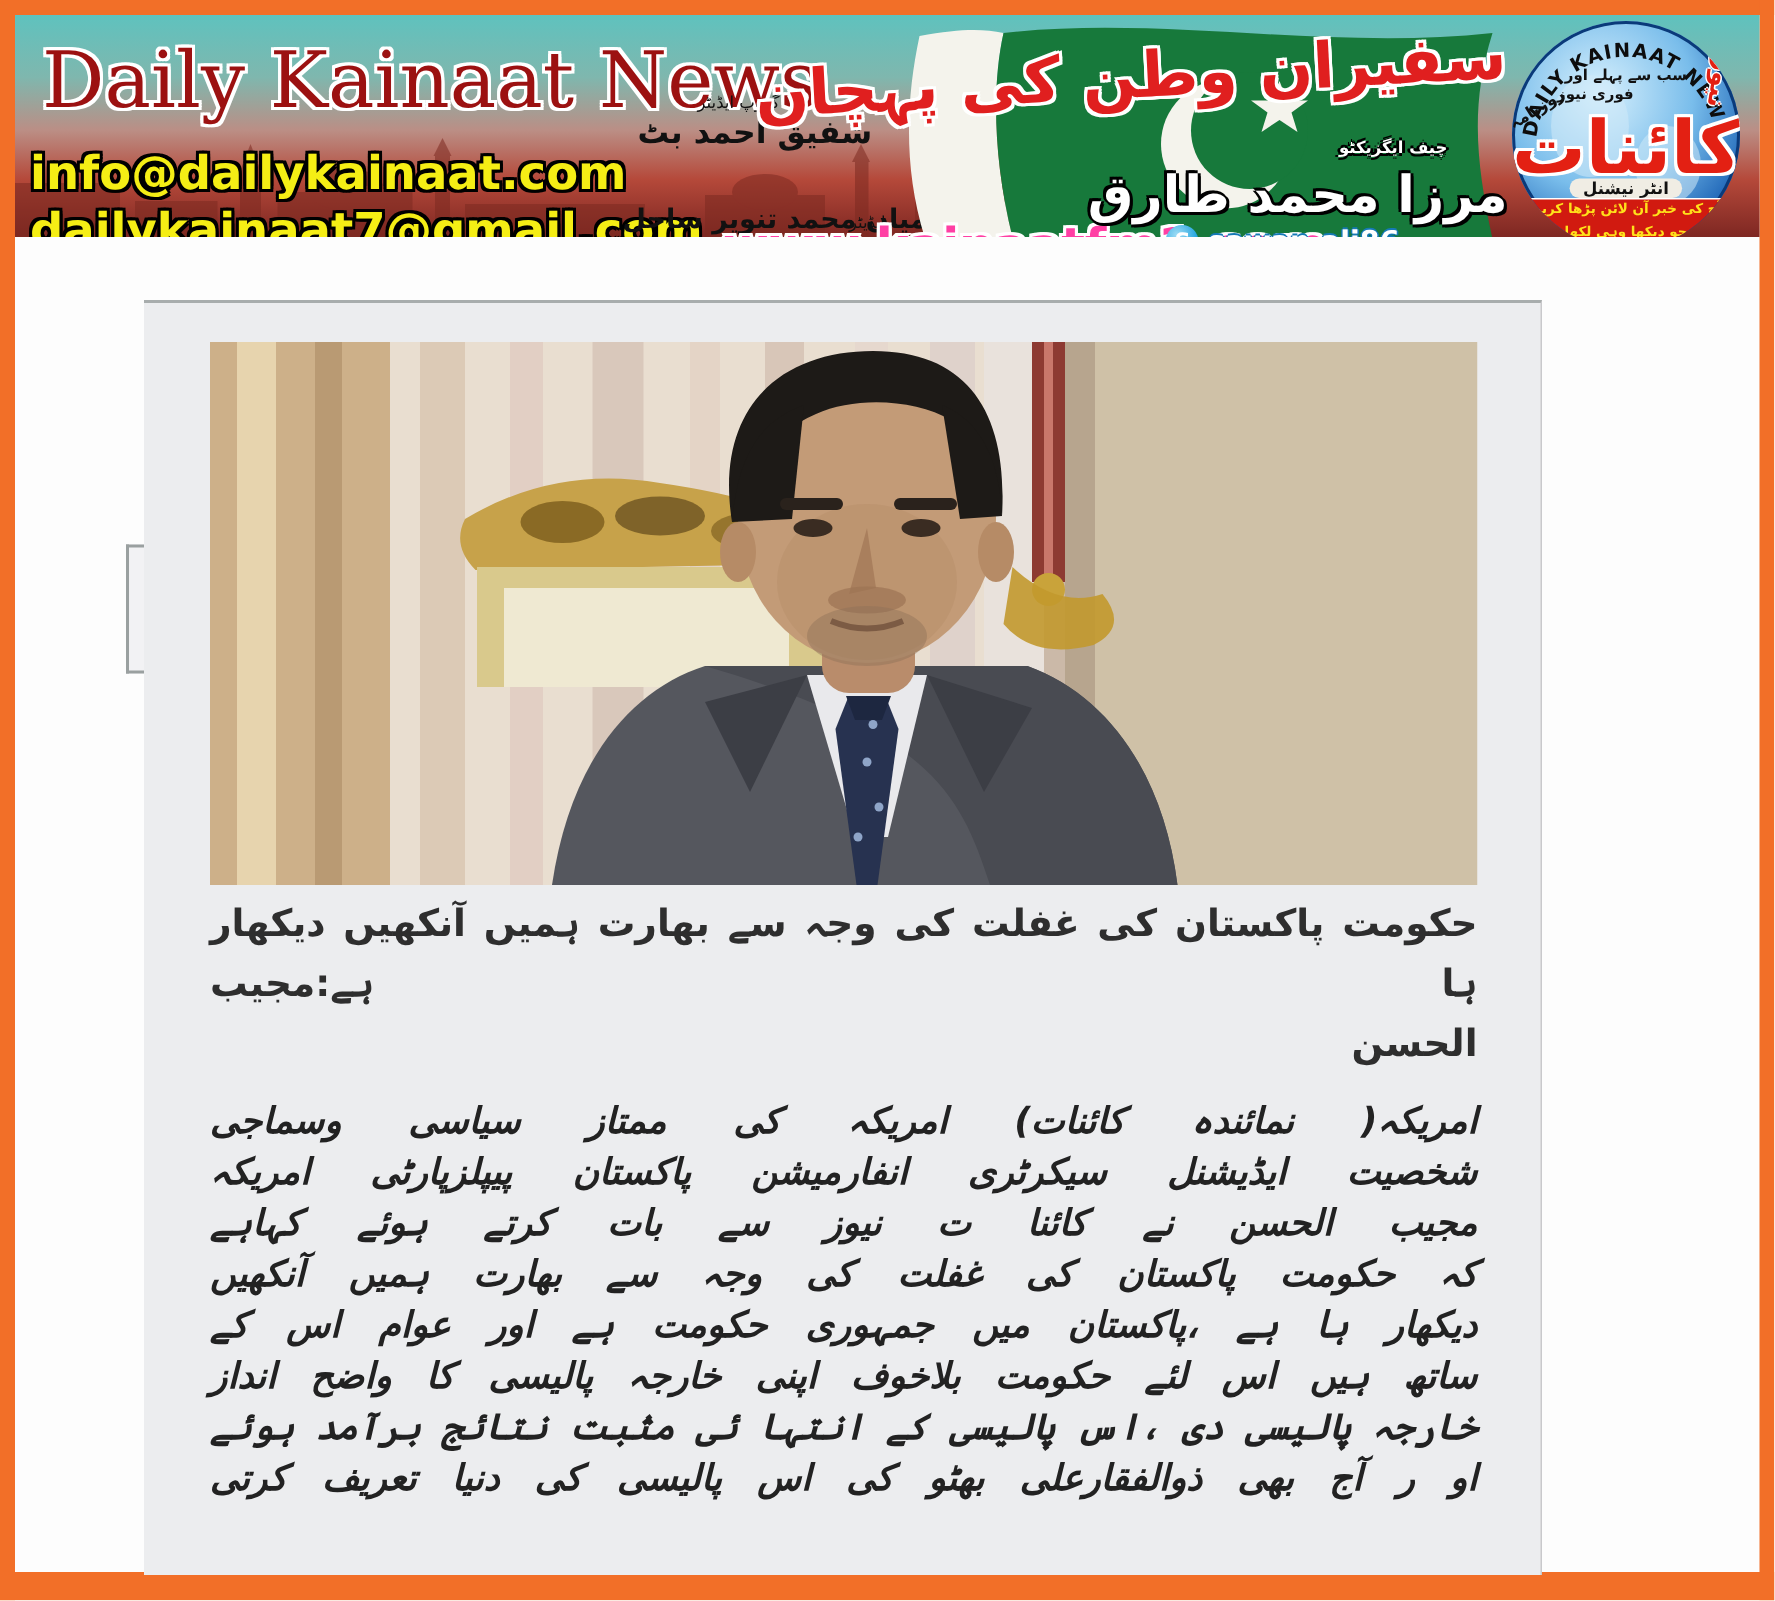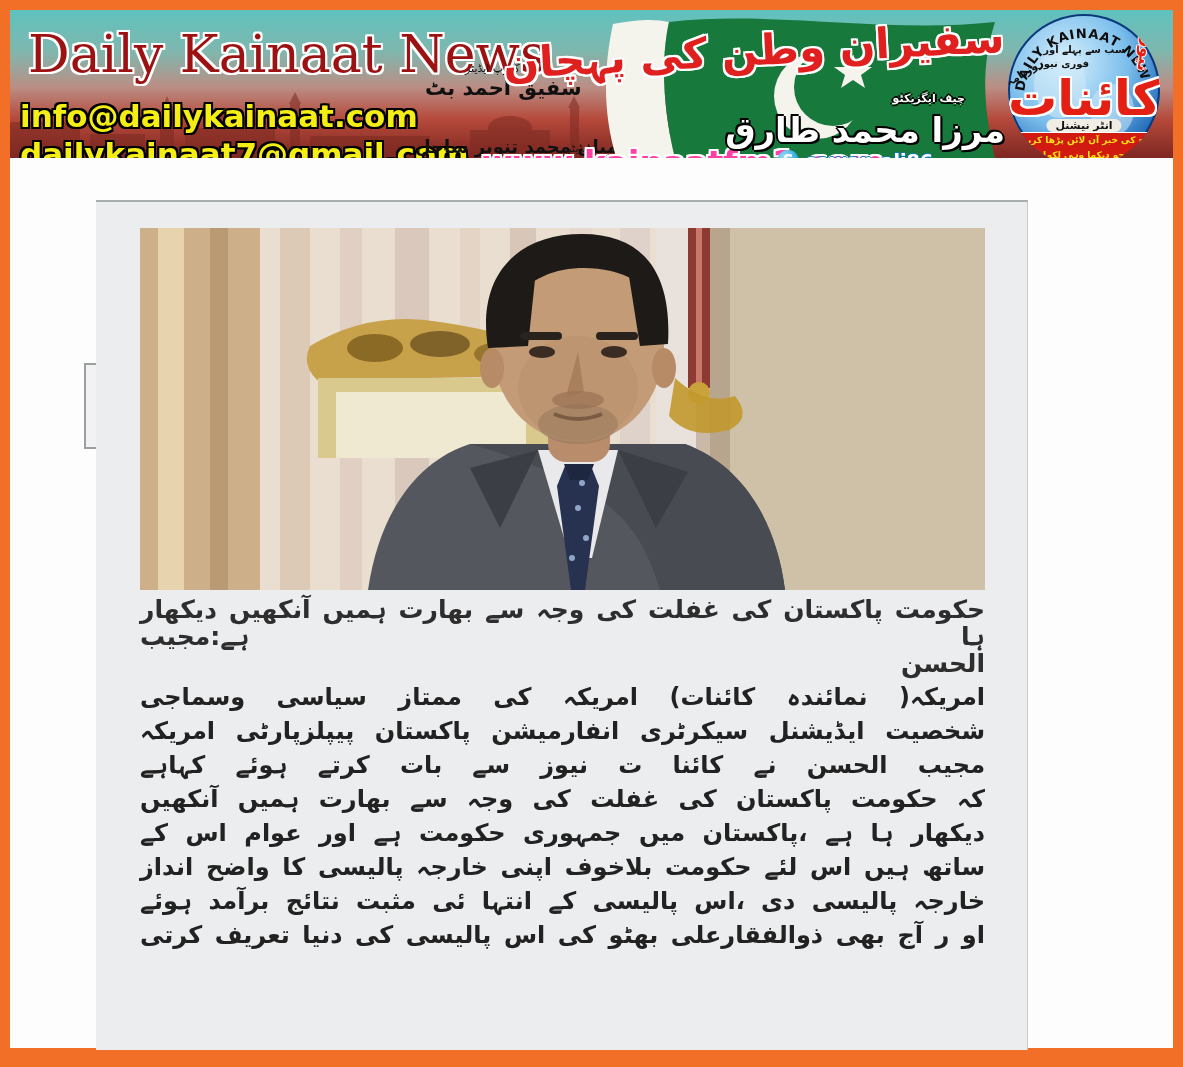--- a/index.html
+++ b/index.html
@@ -56,24 +56,24 @@
     color:#ffe11a;font-size:9px;font-weight:bold;text-align:center;line-height:15px;}
 
   
   #page{position:absolute;left:96px;top:200px;width:931px;height:848px;background:#ecedef;
     border-top:2px solid #a8adad;border-right:1px solid #c9c9cc;}
   #side-tab{position:absolute;left:84px;top:363px;width:21px;height:82px;background:#f2f2f4;
     border:2px solid #9aa0a0;border-right:1px solid #cfcfcf;}
   #photo{position:absolute;left:44px;top:26px;width:845px;height:362px;}
 
   #article{position:absolute;left:44px;top:394px;width:845px;direction:rtl;color:#222;}
-  .hl{font-size:25px;line-height:27px;font-weight:bold;color:#2e2e2e;}
+  .hl{font-size:25px;line-height:40px;font-weight:bold;color:#2e2e2e;}
   .hl.j{text-align:justify;text-align-last:justify;}
   .hl.r{text-align:right;}
-  #body-text{margin-top:3px;}
+  #body-text{margin-top:14px;font-style:italic;}
   .bl{font-size:24px;line-height:34px;font-weight:600;text-align:justify;text-align-last:justify;}
   .bl.last{text-align-last:right;}
 </style>
 </head>
 <body>
 
 <div id="stage">
 
   <div class="b-top"></div>
   <div class="b-left"></div>

